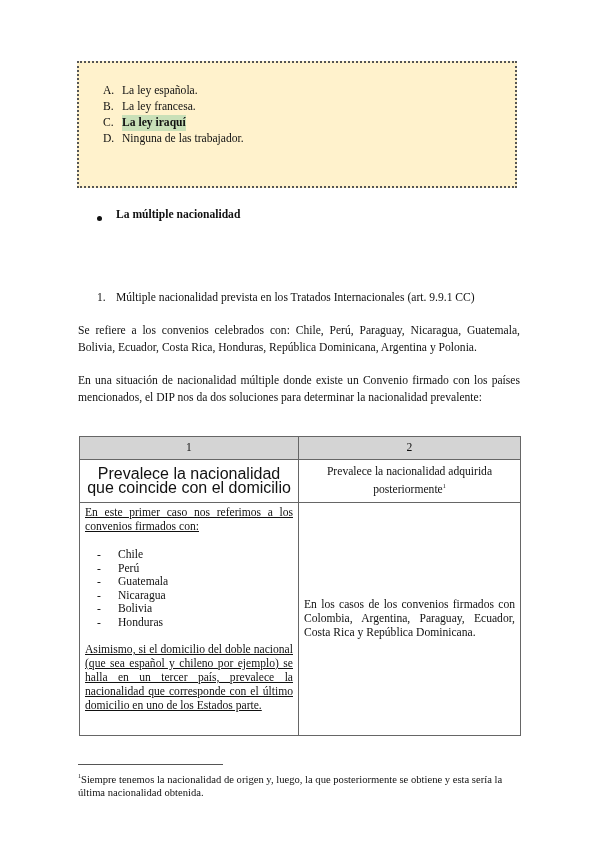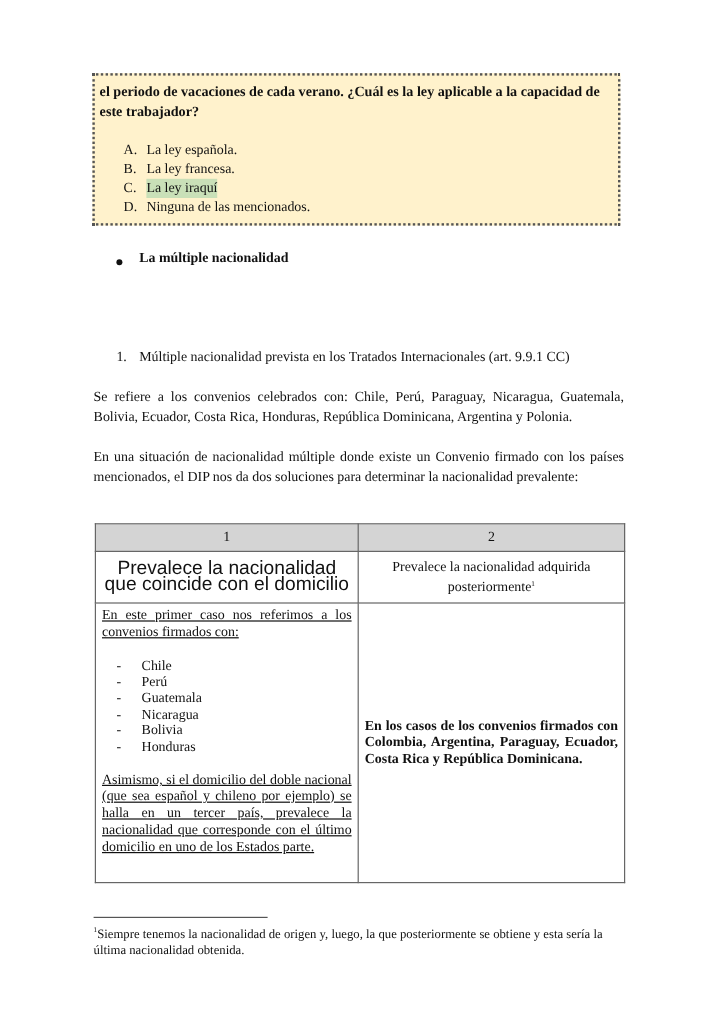--- a/index.html
+++ b/index.html
@@ -11,21 +11,21 @@
 
   .qbox {
     position: absolute; left: 77px; top: 61px; width: 440px; height: 127px;
     background: #fff2cc; border: 2px dotted #555; box-sizing: border-box;
     padding: 5px 5px 0 4px;
   }
   .qbox .q-text { font-weight: bold; line-height: 17px; font-size: 11.8px; }
   .qbox ol { list-style: none; margin: 15px 0 0 0; padding: 0 0 0 20px; }
   .qbox li { line-height: 16px; height: 16px; display: flex; }
   .qbox .letter { width: 19px; display: inline-block; }
-  .hl { background: #c9e0b8; font-weight: normal; text-align: right; }
+  .hl { background: #c9e0b8; font-weight: bold; text-align: right; }
 
   .bullet-head { position: absolute; left: 97px; top: 208px; font-weight: bold; display: flex; align-items: flex-end; }
   .bullet-head .dot { width: 5px; height: 5px; border-radius: 50%; background: #111; margin-right: 14px; }
 
   .para { position: absolute; left: 78px; width: 442px; line-height: 17px; text-align: justify; }
   .p1 { top: 240px; text-align: left; }
   .num-item { position: absolute; left: 97px; top: 291px; display: flex; }
   .num-item .n { width: 19px; }
   .p2 { top: 322px; }
   .p3 { top: 372px; }
@@ -36,51 +36,50 @@
   }
   table.t td { border: 1px solid #666; vertical-align: top; padding: 3px 5px; line-height: 14px; }
   table.t .hdr td { background: #d4d4d4; text-align: center; height: 18px; vertical-align: middle; padding: 2px; }
   table.t .sub td { height: 36px; text-align: center; vertical-align: middle; }
   .sans { font-family: "Liberation Sans", "DejaVu Sans", sans-serif; font-size: 16px; }
   table.t .body td { height: 226px; }
   .cell-left p { margin: 0; text-align: justify; text-decoration: underline; }
   .cell-left ul { list-style: none; margin: 14px 0 14px 0; padding: 0 0 0 12px; }
   .cell-left ul li { line-height: 13.5px; display: flex; }
   .cell-left ul li .dash { width: 21px; }
-  .cell-right { vertical-align: middle !important; font-weight: bold; }
+  .cell-right { vertical-align: middle !important; }
   .cell-right p { margin: 0; text-align: justify; }
   sup { font-size: 6px; vertical-align: super; }
 
   .fn-rule { position: absolute; left: 78px; top: 764px; width: 145px; border-top: 1px solid #555; }
   .footnote { position: absolute; left: 78px; top: 770px; width: 442px; font-size: 10.6px; line-height: 13px; }
   .footnote sup { font-size: 6px; }
 </style>
 </head>
 <body>
 
 <div class="page">
 
   <div class="qbox">
-    <div class="q-text">el periodo de vacaciones de cada verano. ¿Cuál es la ley aplicable a la capacidad de este trabajador?</div>
     <ol>
       <li>
         <span class="letter">A.</span>
         <span>La ley española.</span>
       </li>
       <li>
         <span class="letter">B.</span>
         <span>La ley francesa.</span>
       </li>
       <li>
         <span class="letter">C.</span>
         <span class="hl">La ley iraquí</span>
       </li>
       <li>
         <span class="letter">D.</span>
-        <span>Ninguna de las mencionados.</span>
+        <span>Ninguna de las trabajador.</span>
       </li>
     </ol>
   </div>
 
   <div class="bullet-head">
     <span class="dot"></span>
     <span>La múltiple nacionalidad</span>
   </div>
 
 

